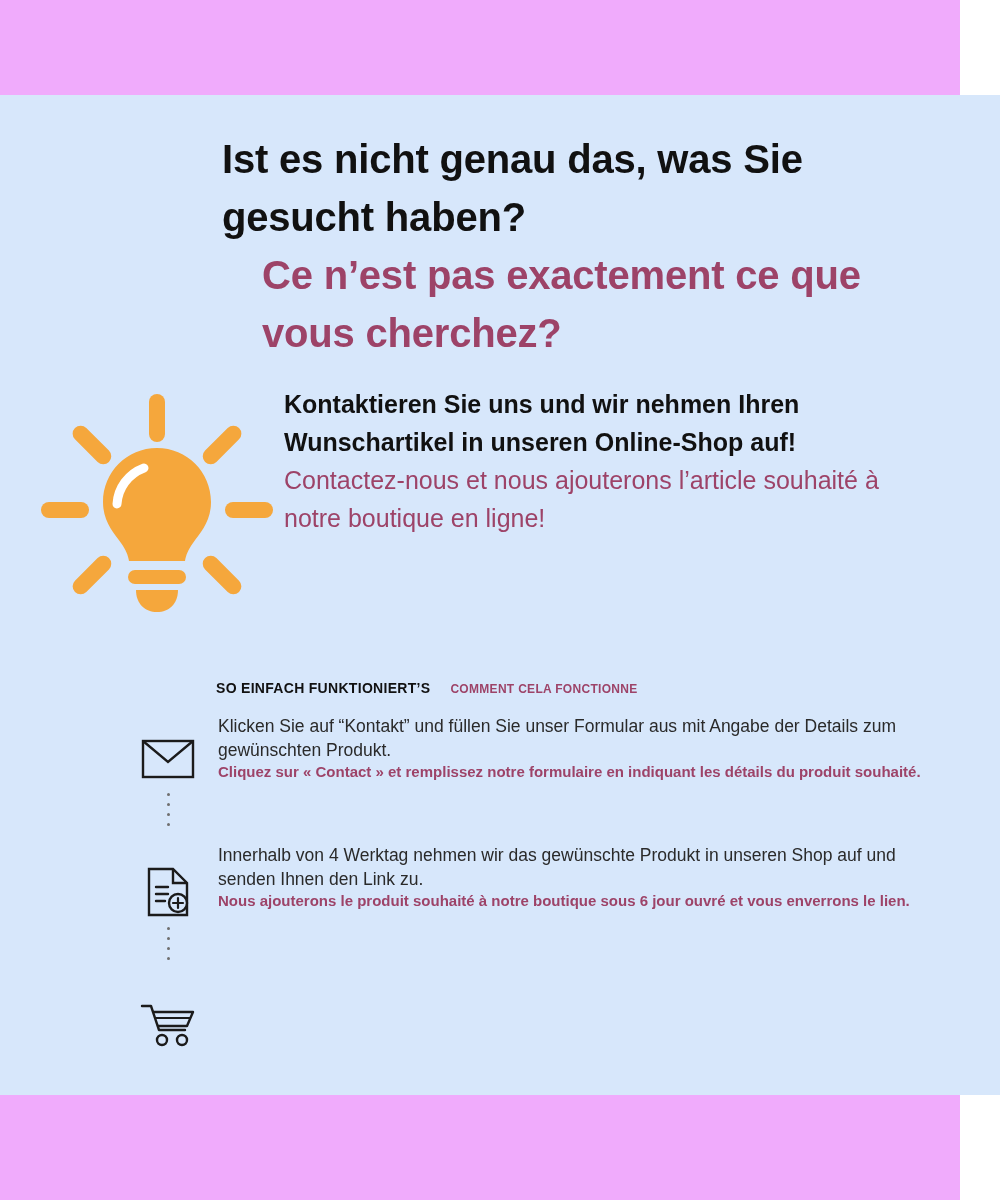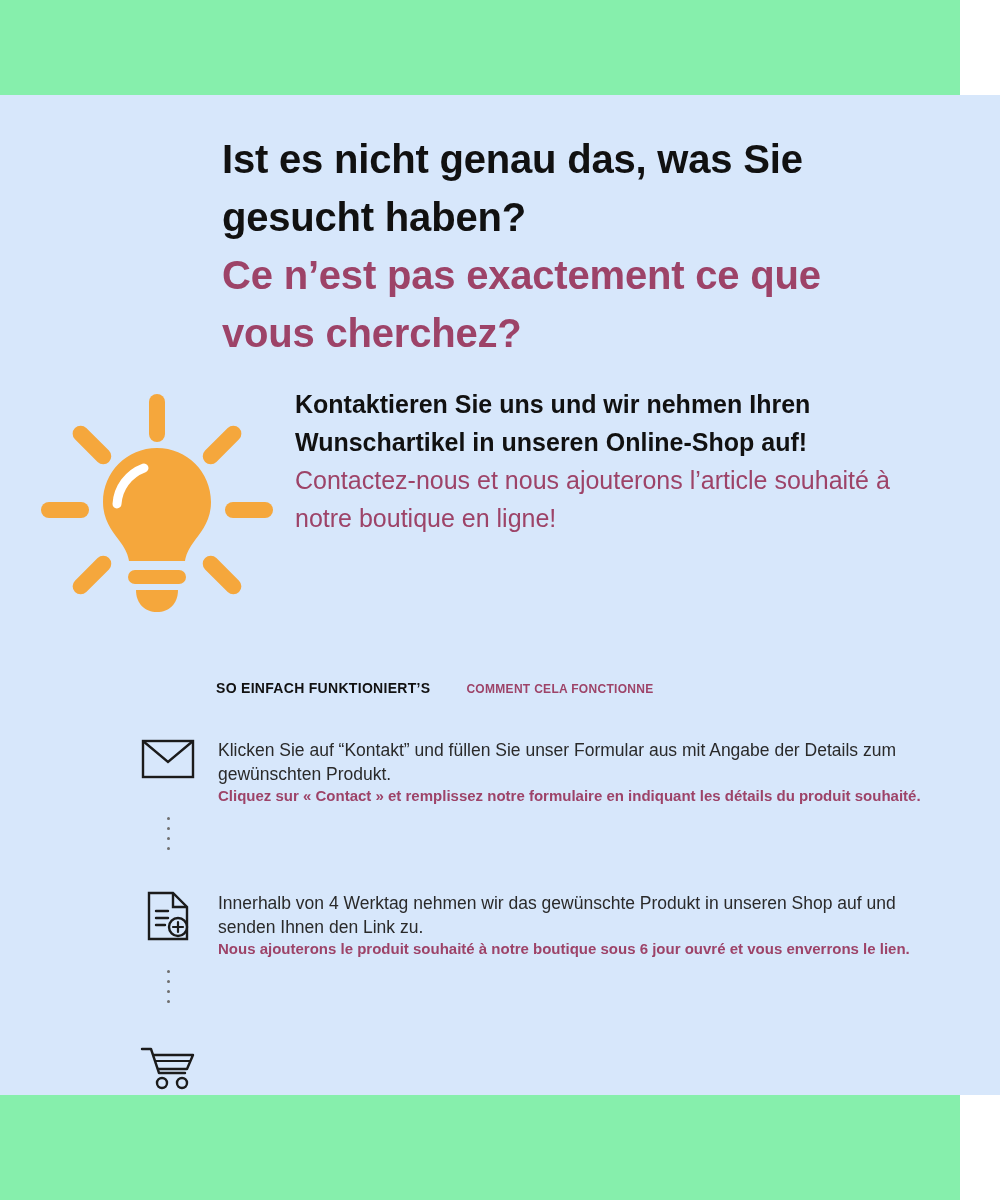--- a/index.html
+++ b/index.html
@@ -10,21 +10,21 @@
   body {
     width: 1000px;
     height: 1200px;
     font-family: "Liberation Sans", sans-serif;
     overflow: hidden;
   }
   .page {
     position: relative;
     width: 960px;
     height: 1200px;
-    background: #86efac;
+    background: #f0abfc;
   }
   .panel {
     position: absolute;
     left: 0;
     top: 95px;
     width: 1000px;
     height: 1000px;
     background: #d7e7fb;
   }
 
@@ -41,35 +41,36 @@
     font-weight: bold;
     color: #111111;
     letter-spacing: -0.2px;
   }
   .headline .fr {
     font-size: 40px;
     line-height: 1.45;
     font-weight: bold;
     color: #9d4368;
     letter-spacing: -0.2px;
+    margin-left: 40px;
   }
 
   
   .bulb {
     position: absolute;
     left: 36px;
     top: 390px;
     width: 240px;
     height: 240px;
   }
 
   
   .sub {
     position: absolute;
-    left: 295px;
+    left: 284px;
     top: 385px;
     width: 620px;
   }
   .sub .de {
     font-size: 25px;
     line-height: 1.52;
     font-weight: bold;
     color: #111111;
   }
   .sub .fr {
@@ -79,21 +80,21 @@
     color: #9d4368;
   }
 
   
   .howrow {
     position: absolute;
     left: 216px;
     top: 680px;
     display: flex;
     align-items: baseline;
-    gap: 36px;
+    gap: 20px;
   }
   .how-de {
     font-size: 14px;
     font-weight: bold;
     color: #111111;
     letter-spacing: 0.3px;
   }
   .how-fr {
     font-size: 12px;
     font-weight: bold;
@@ -117,21 +118,20 @@
   .step-icon {
     width: 100px;
     flex: 0 0 100px;
     display: flex;
     justify-content: center;
     padding-top: 28px;
   }
   .step-text {
     flex: 1 1 auto;
     padding-top: 4px;
-    margin-top: 24px;
   }
   .step-text .de {
     font-size: 17.5px;
     line-height: 1.38;
     color: #2a2a2a;
   }
   .step-text .fr {
     font-size: 15px;
     line-height: 1.38;
     font-weight: bold;

